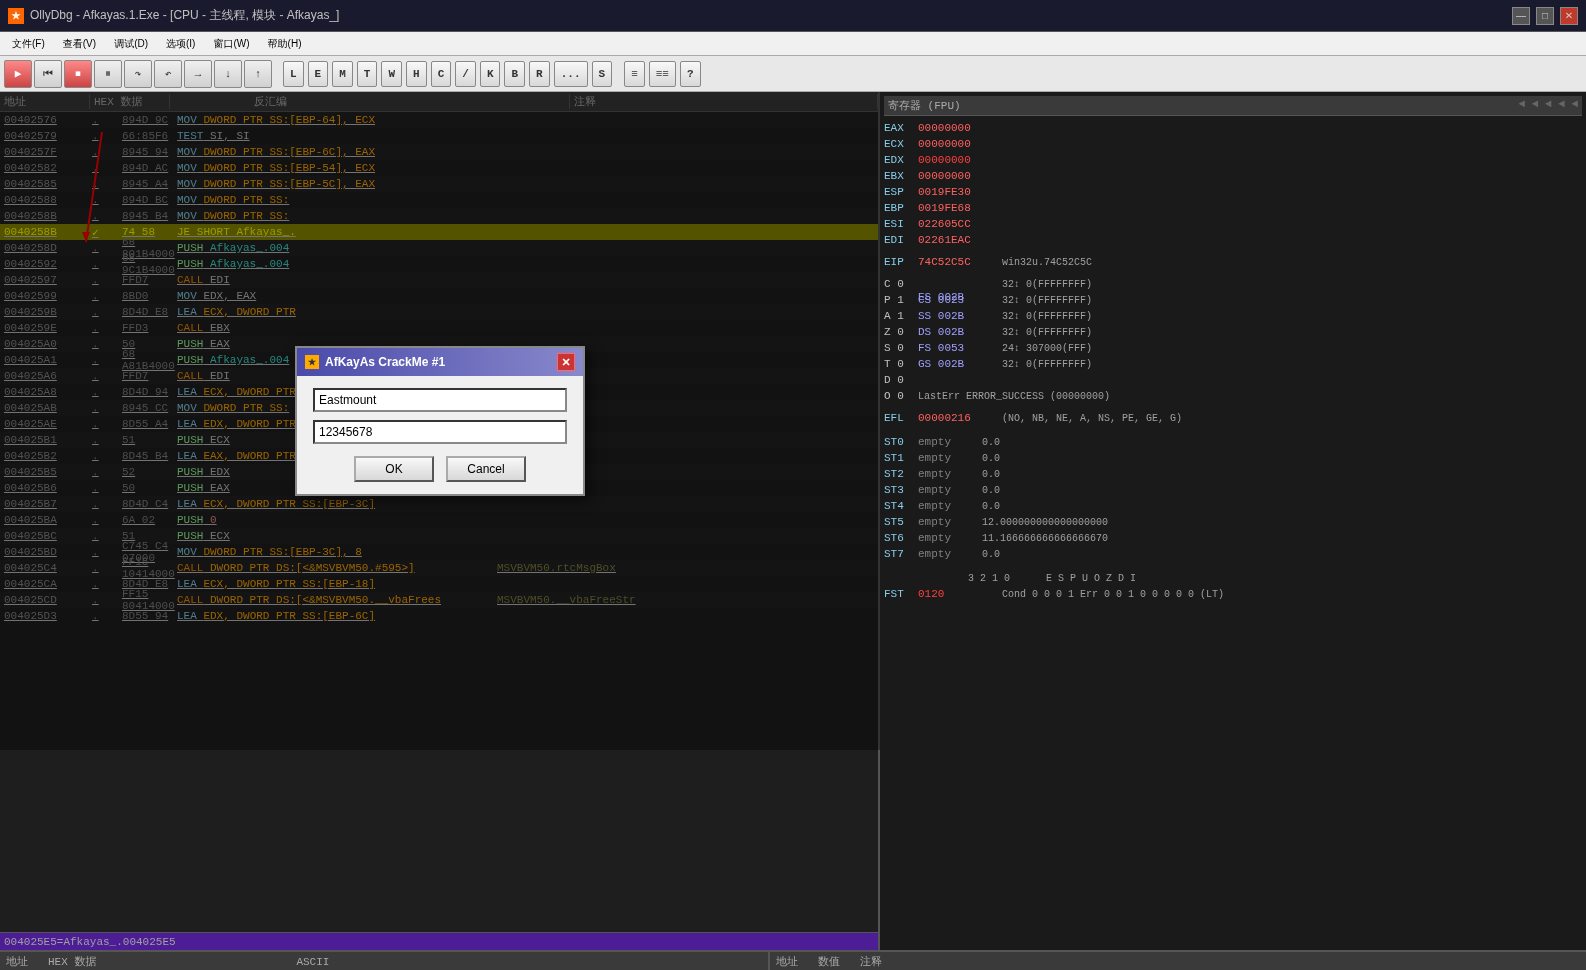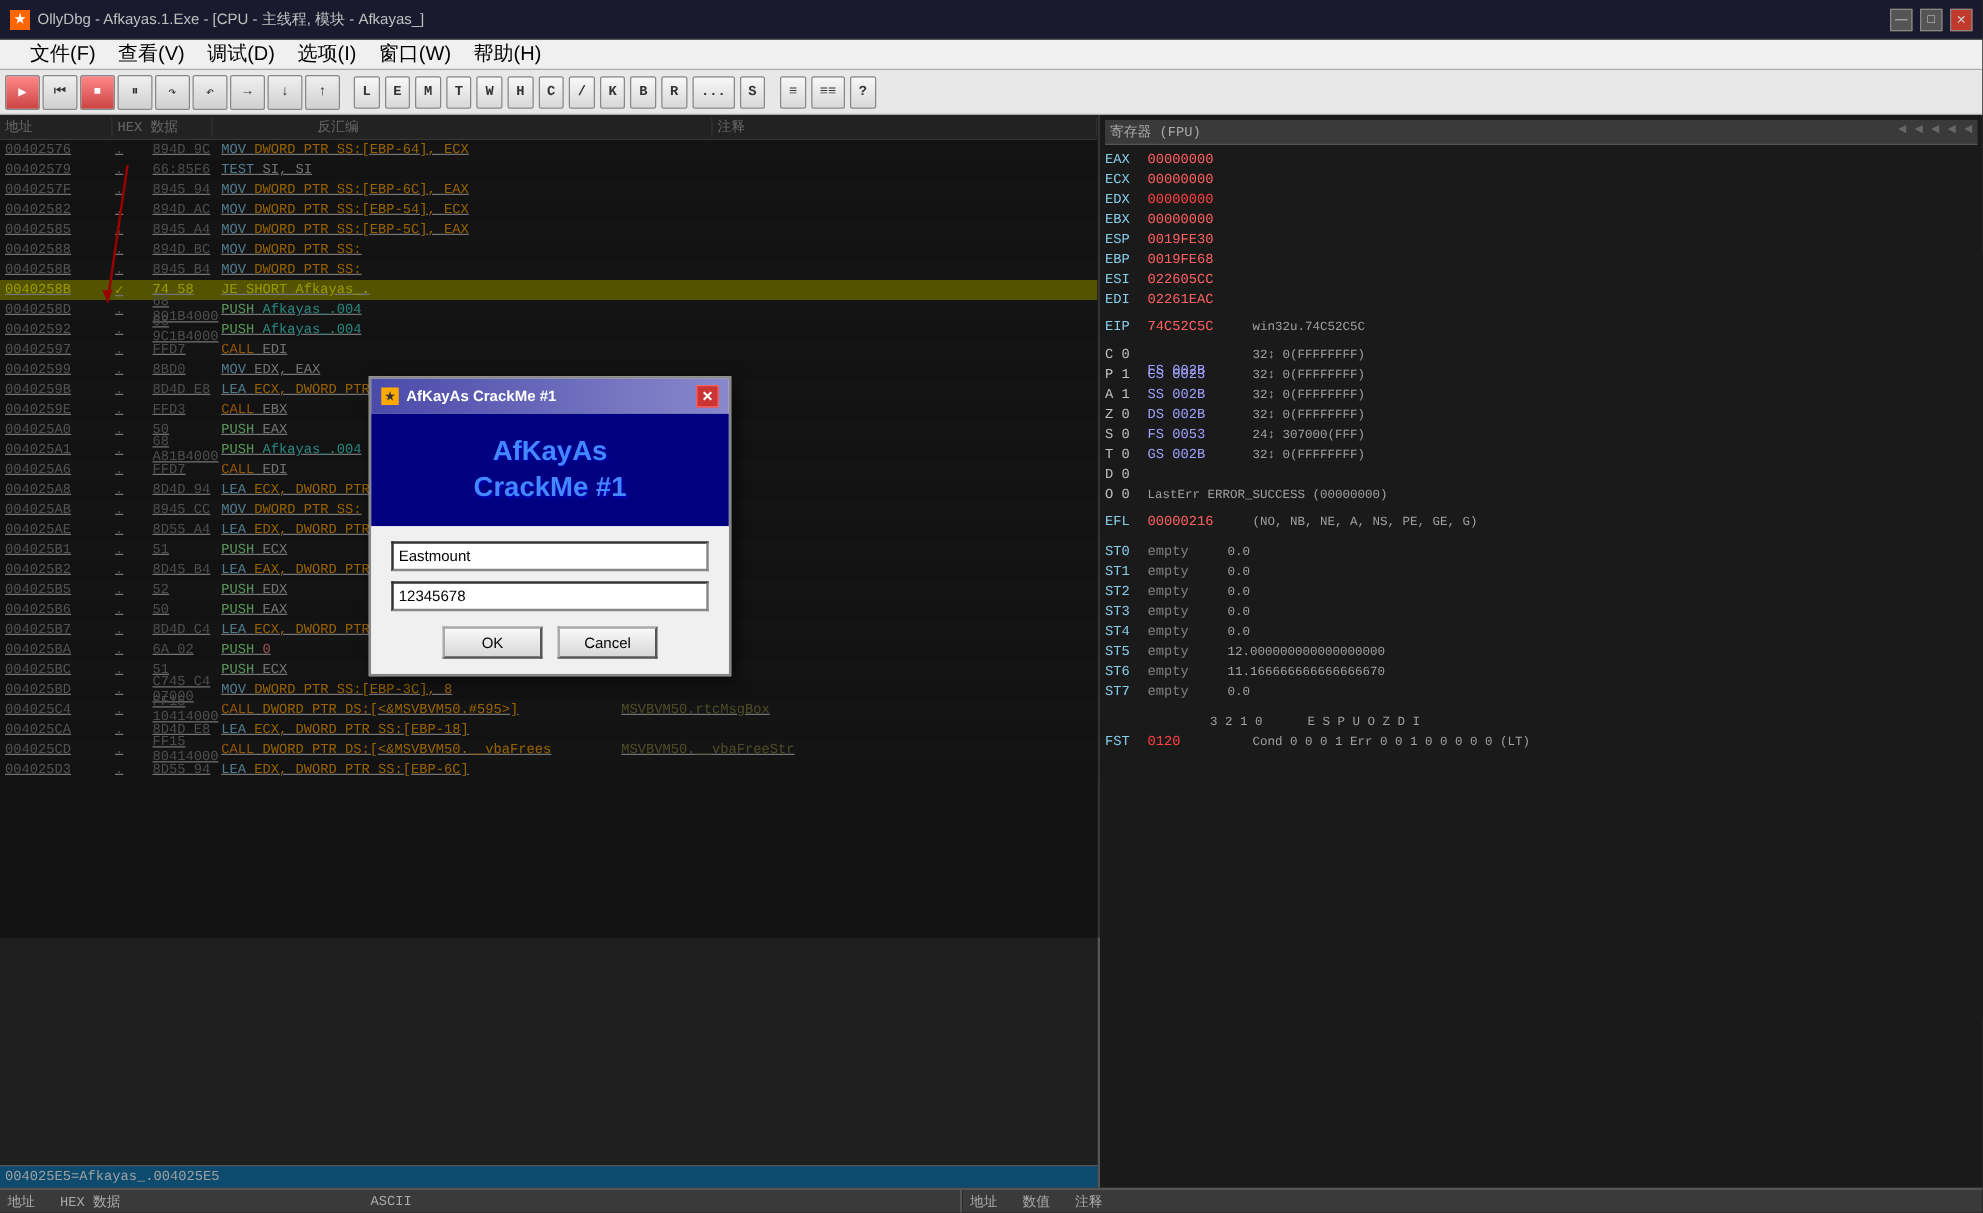--- a/index.html
+++ b/index.html
@@ -49,24 +49,24 @@
       font-size: 10px; color: #ccc;
     }
     #title-bar .win-btn.close { background: #c0392b; }
 
     
     #menu-bar {
       height: 24px;
       background: #f0f0f0;
       display: flex;
       align-items: center;
-      padding: 0 16px;
+      padding: 0 4px;
       border-bottom: 1px solid #aaa;
       font-family: 'Segoe UI', sans-serif;
-      font-size: 16px;
+      font-size: 10px;
       color: #000;
       gap: 2px;
     }
     .menu-item {
       padding: 2px 8px;
       cursor: pointer;
       border-radius: 2px;
     }
 
     
@@ -607,21 +607,21 @@
         <span class="dr-asm"><span class="asm-mnemonic">LEA</span> <span class="asm-ptr">EDX, DWORD PTR SS:[EBP-6C]</span></span>
         <span class="dr-comment"></span>
       </div>
 
       <svg style="position:absolute; left:82px; top:20px; pointer-events:none; overflow:visible;" width="40" height="200">
         <line x1="20" y1="20" x2="4" y2="130" stroke="#ff0000" stroke-width="2"></line>
         <polygon points="4,130 0,120 8,120" fill="#ff0000"></polygon>
       </svg>
     </div>
 
-    <div style="height:18px; background:#0c4a6e; display:flex; align-items:center; padding:0 4px; border-top:1px solid #555;">
+    <div style="height:18px; background:#4c1d95; display:flex; align-items:center; padding:0 4px; border-top:1px solid #555;">
       <span style="font-size:11px; color:#a0a0a0;">004025E5=Afkayas_.004025E5</span>
     </div>
   </div>
 
   <div id="reg-pane">
     <div class="reg-header">
       <span>寄存器 (FPU)</span>
       <span style="float:right; color:#666;">◄ ◄ ◄ ◄ ◄</span>
     </div>
 
@@ -784,23 +784,20 @@
 
 <div id="modal-overlay">
   <div id="crackme-dialog">
 
     <div id="dialog-titlebar">
       <div class="dlg-icon">★</div>
       <span>AfKayAs CrackMe #1</span>
       <div class="dlg-close">✕</div>
     </div>
 
-    <div id="dialog-body">
-      <div id="dialog-title-text">AfKayAs<br>CrackMe #1</div>
-    </div>
 
     <div id="dialog-form">
       <input type="text" class="dlg-input" value="Eastmount" style="">
       <input type="text" class="dlg-input" value="12345678" style="">
 
       <div id="dialog-buttons">
         <button class="dlg-btn">OK</button>
         <button class="dlg-btn">Cancel</button>
       </div>
     </div>

